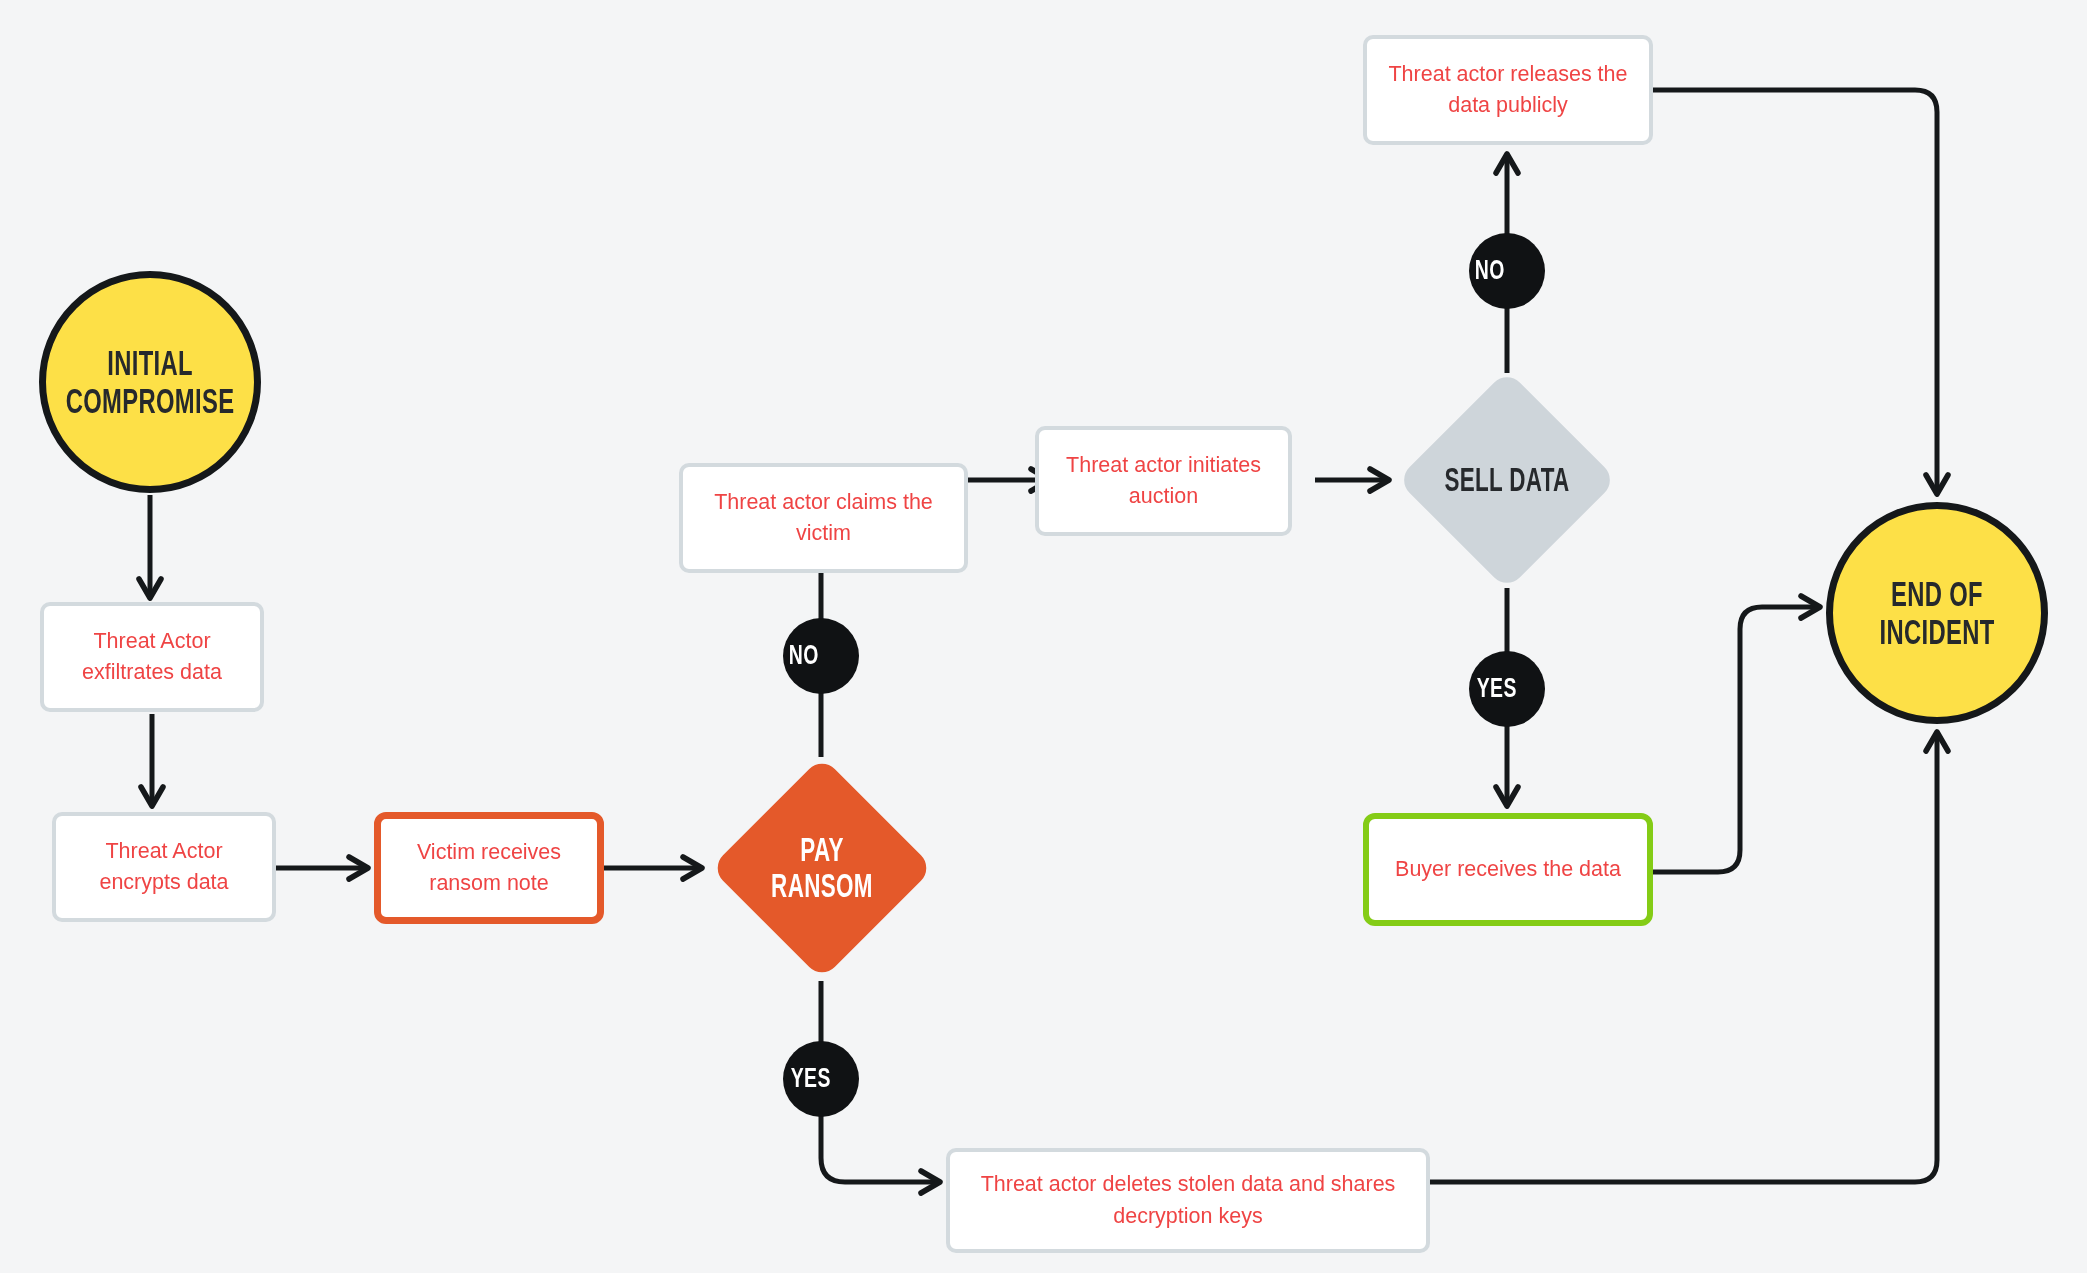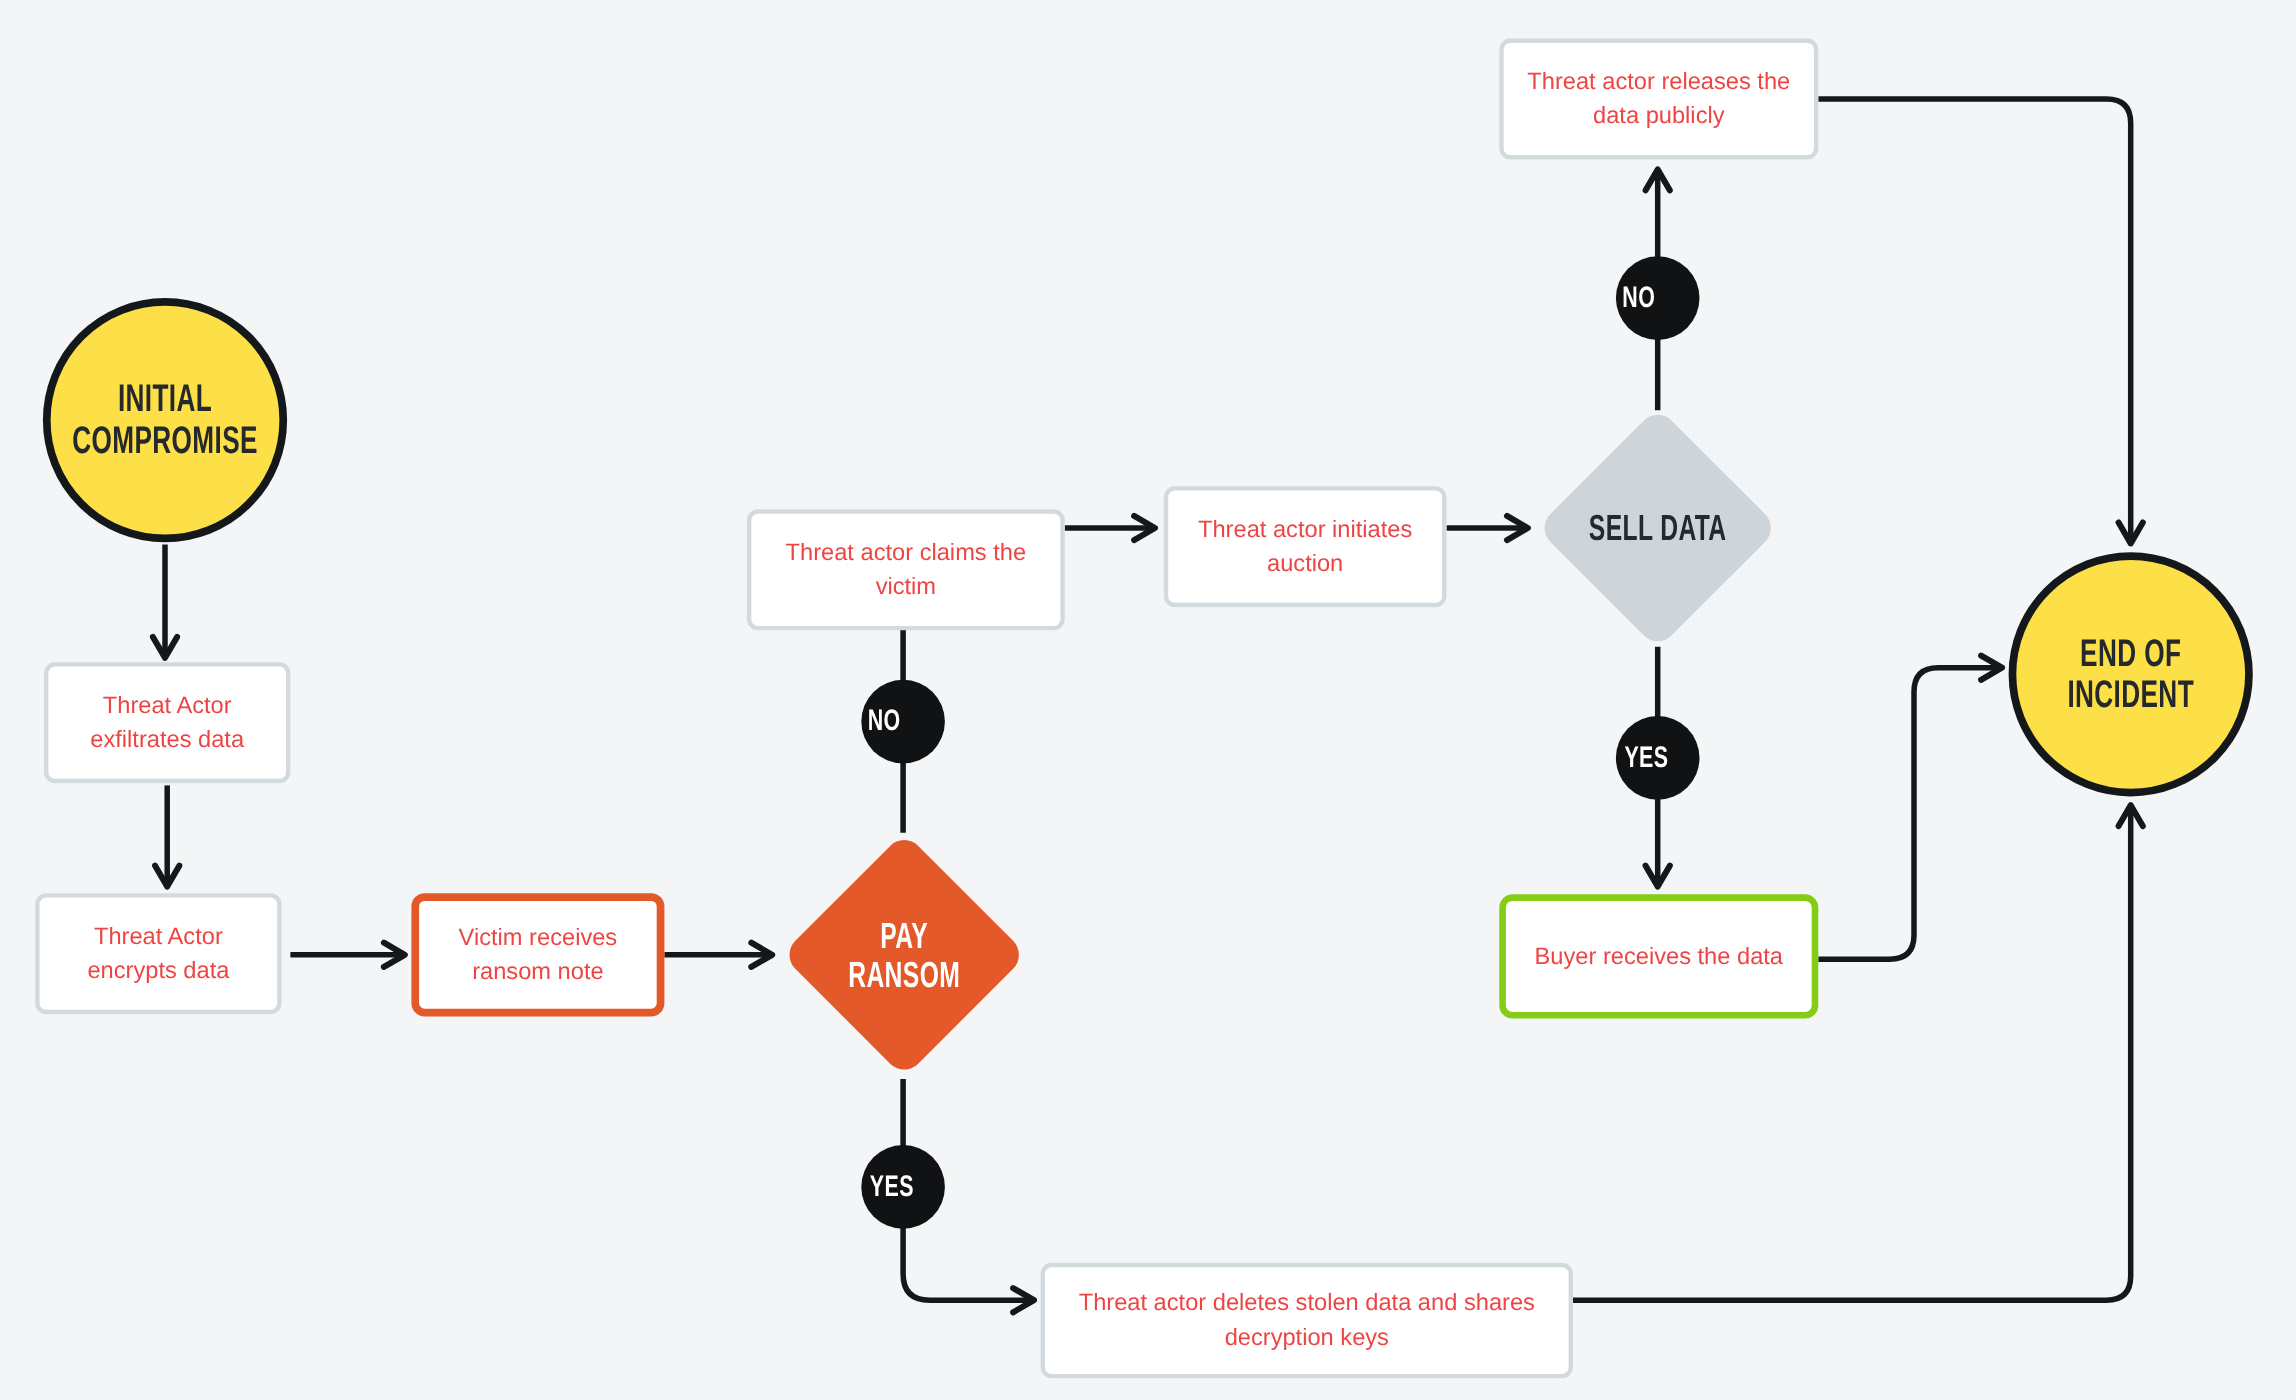--- a/index.html
+++ b/index.html
@@ -75,33 +75,33 @@
   </div>
 
   <div class="node terminator" style="left:1826px;top:502px;width:222px;height:222px;">
     <span class="cond">END OF INCIDENT</span>
   </div>
 
   <div class="node process" style="left:40px;top:602px;width:224px;height:110px;">
     <span>Threat Actor exfiltrates data</span>
   </div>
 
-  <div class="node process" style="left:32px;top:812px;width:224px;height:110px;">
+  <div class="node process" style="left:52px;top:812px;width:224px;height:110px;">
     <span>Threat Actor encrypts data</span>
   </div>
 
   <div class="node process hl-orange" style="left:374px;top:812px;width:230px;height:112px;">
     <span>Victim receives ransom note</span>
   </div>
 
   <div class="node process" style="left:679px;top:426px;width:289px;height:110px;margin-top:37px;">
     <span>Threat actor claims the victim</span>
   </div>
 
-  <div class="node process" style="left:1058px;top:426px;width:257px;height:110px;margin-top:16px;">
+  <div class="node process" style="left:1035px;top:426px;width:257px;height:110px;">
     <span>Threat actor initiates auction</span>
   </div>
 
   <div class="node process" style="left:1363px;top:35px;width:290px;height:110px;">
     <span>Threat actor releases the data publicly</span>
   </div>
 
   <div class="node process hl-blue" style="left:1363px;top:813px;width:290px;height:113px;">
     <span>Buyer receives the data</span>
   </div>

